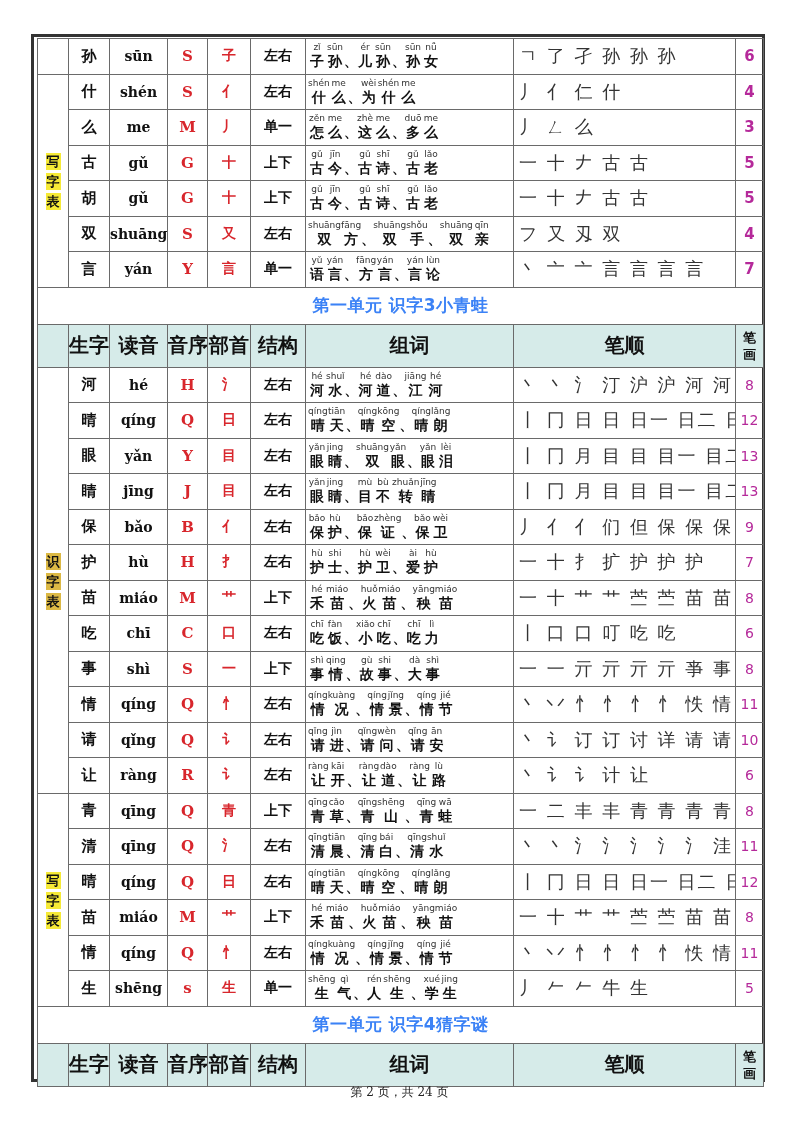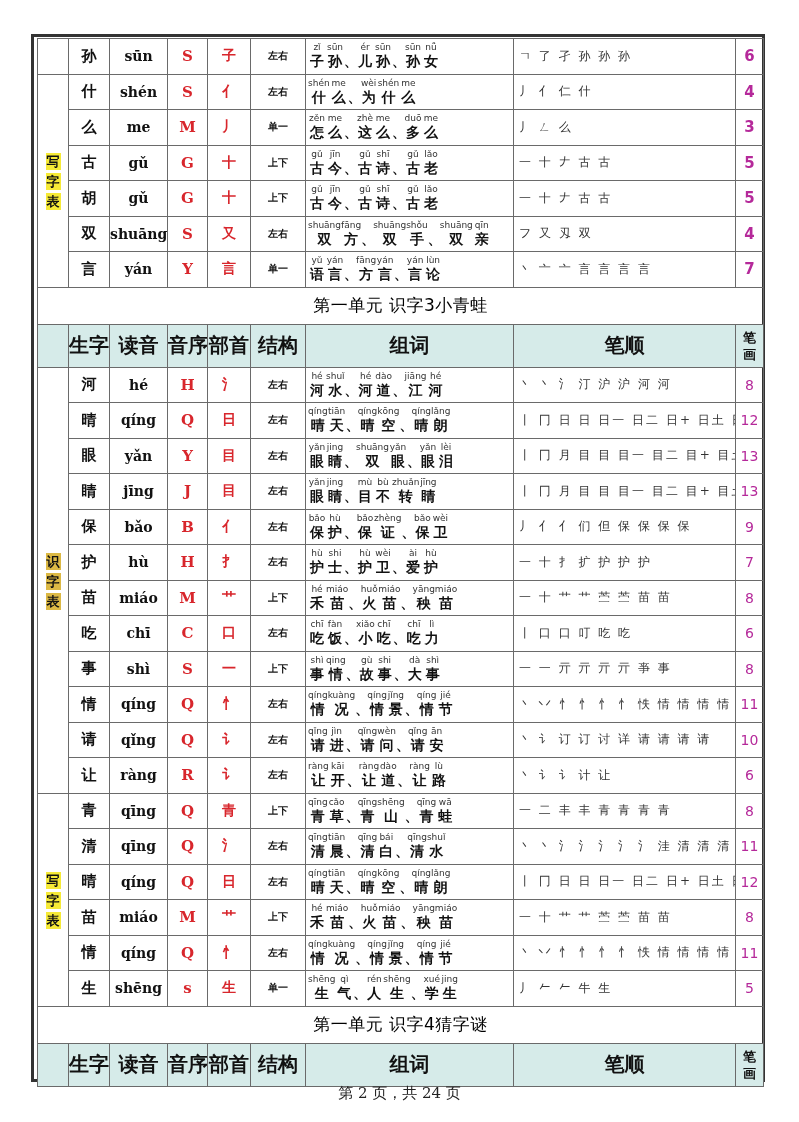--- a/index.html
+++ b/index.html
@@ -9,45 +9,45 @@
            border: 3px solid #333; box-sizing: border-box; }
   table.grid { position: absolute; left: 37px; top: 38px; border-collapse: collapse;
                table-layout: fixed; width: 726px; }
   table.grid td { border: 1px solid #6a6a6a; padding: 0; text-align: center; vertical-align: middle;
                   overflow: hidden; white-space: nowrap; }
   tr.row td { height: 34.5px; }
   tr.head td { height: 42px; background: #d6ebe9; font-weight: bold; font-size: 20px;
                font-family: "DejaVu Sans", sans-serif; }
   tr.head td.strokes-h { font-size: 13px; line-height: 17px; white-space: normal; }
   tr.title td { height: 36px; border-left: 1px solid #6a6a6a; border-right: 1px solid #6a6a6a; }
-  .title-text { color: #000000; font-weight: normal; font-size: 17px;
+  .title-text { color: #3b82f6; font-weight: bold; font-size: 17px;
                 font-family: "DejaVu Sans", sans-serif; letter-spacing: 0.5px; }
   .char { font-size: 15px; font-weight: bold; font-family: "DejaVu Sans", sans-serif; }
   .pinyin { font-size: 14px; font-weight: bold; font-family: "DejaVu Serif", serif; }
   .order { color: #d8262c; font-size: 15px; font-weight: bold; font-family: "DejaVu Serif", serif; }
   .radical { color: #d8262c; font-size: 14px; font-weight: bold; font-family: "DejaVu Sans", sans-serif; }
-  .struct { font-size: 10px; font-weight: bold; font-family: Liberation Mono, monospace; }
+  .struct { font-size: 14px; font-weight: bold; font-family: Liberation Mono, monospace; }
   .words { position: relative; }
   .words-inner { display: flex; justify-content: flex-start; padding: 0 2px; }
   .w { display: flex; flex-direction: column; align-items: center; min-width: 18px; }
   .w .py { font-size: 9px; font-family: "DejaVu Sans", sans-serif; color: #333; line-height: 11px; height: 11px; }
   .w .hz { font-size: 14px; font-weight: bold; font-family: "DejaVu Sans", sans-serif; line-height: 17px; }
   .sep { font-size: 14px; align-self: flex-end; line-height: 17px; font-weight: bold; width: 12px; text-align: center; }
-  .strokes-seq { text-align: left !important; padding-left: 5px !important; font-size: 12px;
+  .strokes-seq { text-align: left !important; padding-left: 5px !important; font-size: 18px;
                  font-family: "DejaVu Serif", serif; color: #333; letter-spacing: 2px; }
   .count { color: #b5299a; font-size: 14px; font-family: "DejaVu Sans", sans-serif; }
   .count.bold { font-weight: bold; font-size: 15px; }
   .side { background: #fff; }
   .side-label { display: inline-flex; flex-direction: column; align-items: center; gap: 3px; }
   .side-label span { display: block; font-size: 13px; font-weight: bold; font-family: "DejaVu Sans", sans-serif;
                      padding: 1px 1px; line-height: 15px; }
   .hl-yellow span { background: #f6ea37; }
   .hl-gold span { background: #dcb945; }
   .footer { position: absolute; left: 0; width: 799px; top: 1084px; text-align: center;
-            font-size: 15px; font-family: "DejaVu Serif", serif; color: #222; }
+            font-size: 12px; font-family: "DejaVu Serif", serif; color: #222; }
 </style>
 </head>
 <body>
 
 <div class="frame"></div>
 
 <table class="grid" id="grid">
   <colgroup>
     <col style="width:31px">
       <col style="width:41px">

